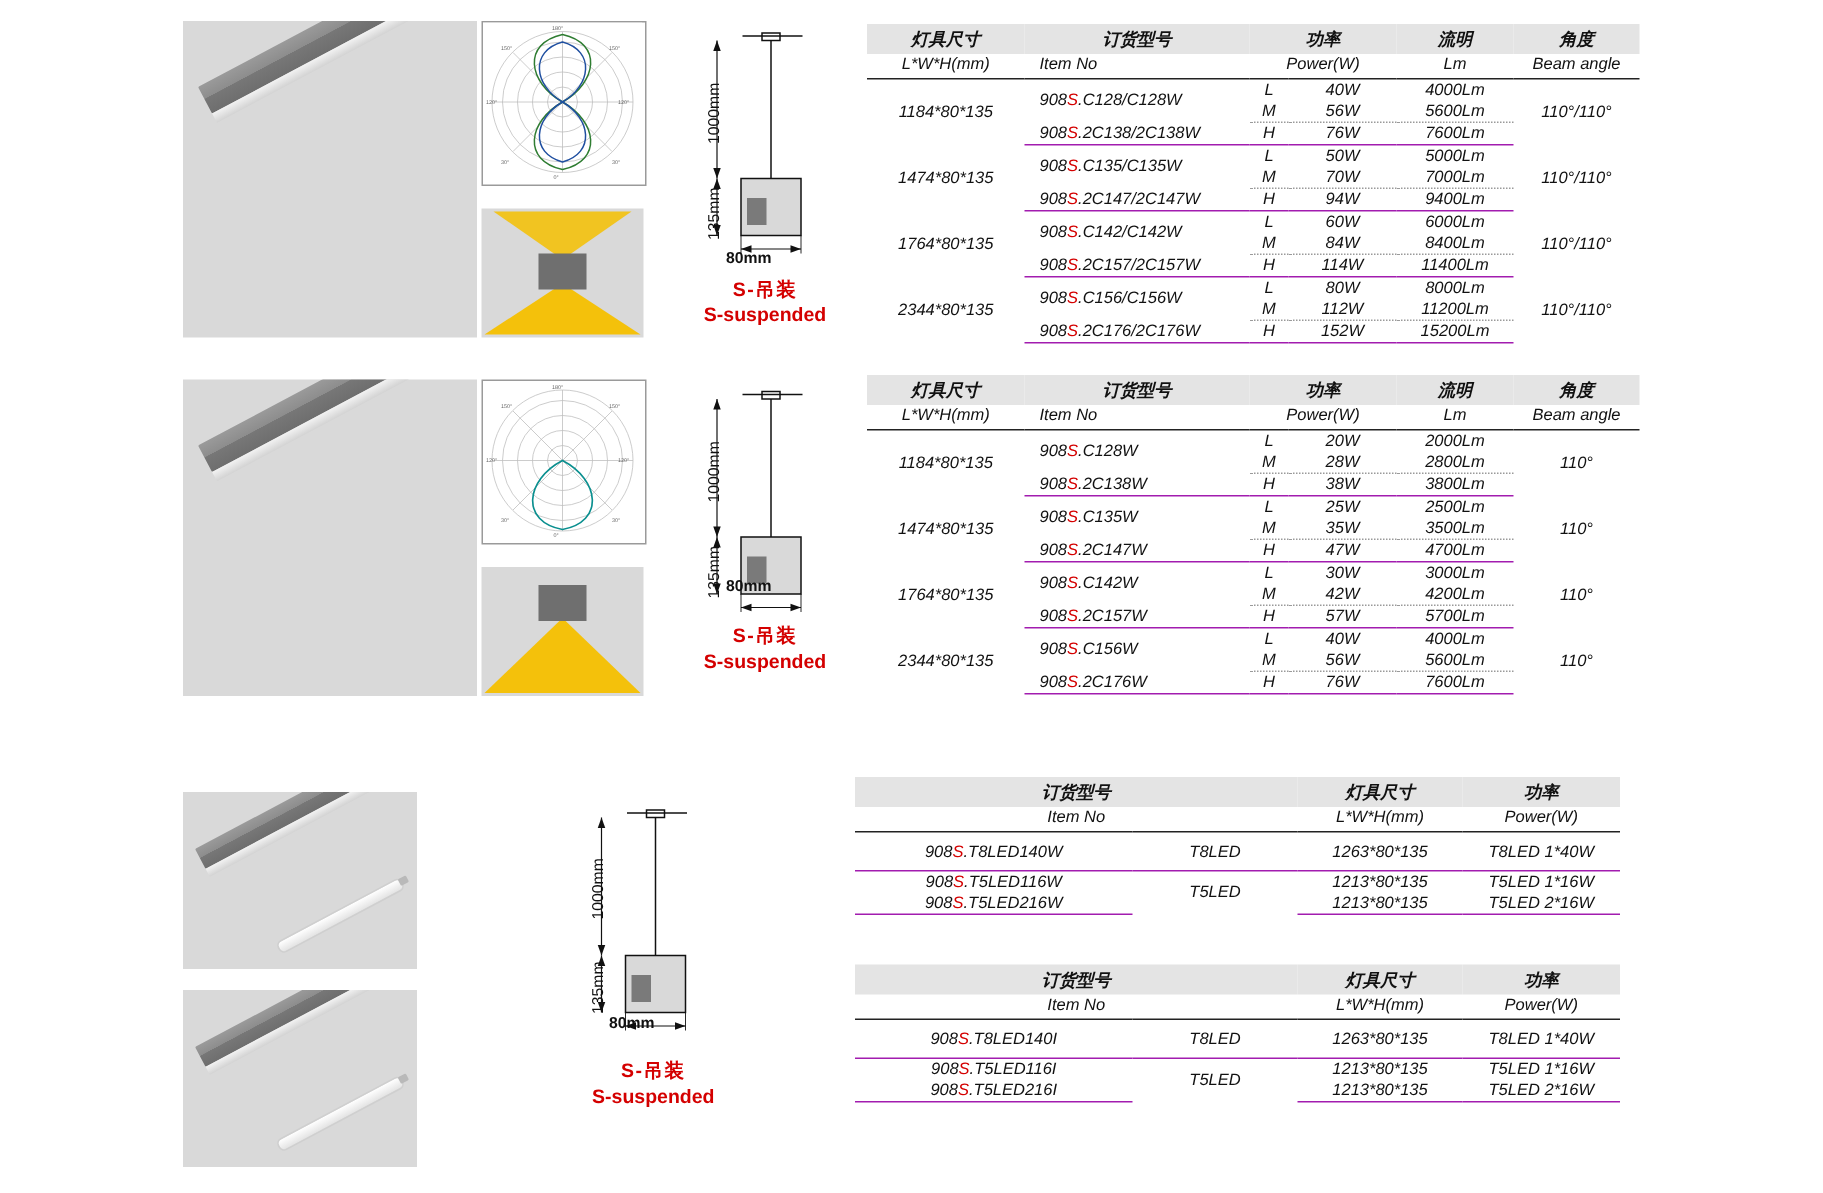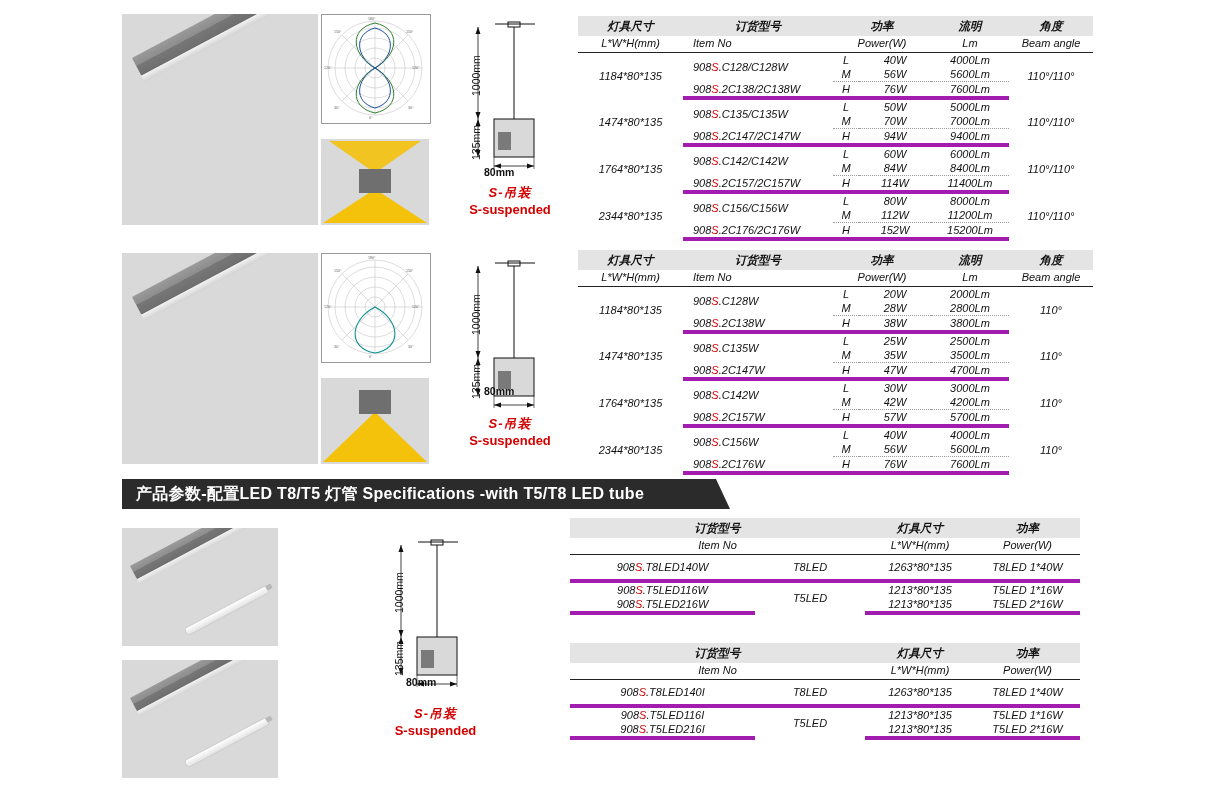--- a/index.html
+++ b/index.html
@@ -64,21 +64,21 @@
   .dim{position:absolute;}
   .dim svg{display:block;}
   .suspend-label{
     position:absolute;
     text-align:center;
     color:#d40000;
     font-size:13px;
     line-height:17px;
     font-weight:bold;
   }
-  .suspend-label .cn{letter-spacing:1px;font-style:italic;}
+  .suspend-label .cn{letter-spacing:1px;}
 
   
   table{border-collapse:collapse;font-size:11px;}
   .spec{position:absolute;}
   .spec table{width:100%;font-style:italic;}
   .spec th{
     background:#e4e4e4;
     font-weight:bold;
     font-size:11.5px;
     padding:3px 0 2px;
@@ -92,21 +92,21 @@
     border-bottom:1px solid #222;
     font-size:11px;
   }
   .spec td{
     text-align:center;
     padding:1px 0;
     font-size:11px;
     white-space:nowrap;
   }
   .spec td.left{text-align:left;padding-left:10px;}
-  .grp-bottom td{border-bottom:4px solid #a21caf;}
+  .grp-bottom td{border-bottom:1px solid #a21caf;}
   .row-dot td{border-bottom:1px dotted #9a9a9a;}
   .s-red{color:#d40000;}
 
   
   .banner{
     position:absolute;
     height:30px;
     background:#2b2b2b;
     color:#fff;
     display:flex;
@@ -501,23 +501,20 @@
         <tr class="grp-bottom">
           <td class="left">908<span class="s-red">S</span>.2C176W</td>
           <td>H</td>
           <td>76W</td>
           <td>7600Lm</td>
         </tr>
       </tbody>
     </table>
   </div>
 
-  <div class="banner" style="left:122px;top:479px;width:580px;">
-    <span>产品参数-配置LED T8/T5 灯管 Specifications -with T5/T8 LED tube</span>
-  </div>
 
   <div class="photo" style="left:122px;top:528px;width:156px;height:118px;">
     <div class="fixture" style="left:8px;top:38px;">
       <div class="body" style="width:150px;height:15px;"></div>
       <div class="face" style="width:150px;height:6px;"></div>
 
     </div>
     <div class="tube" style="left:58px;top:78px;">
       <div class="tip"></div>
     </div>

